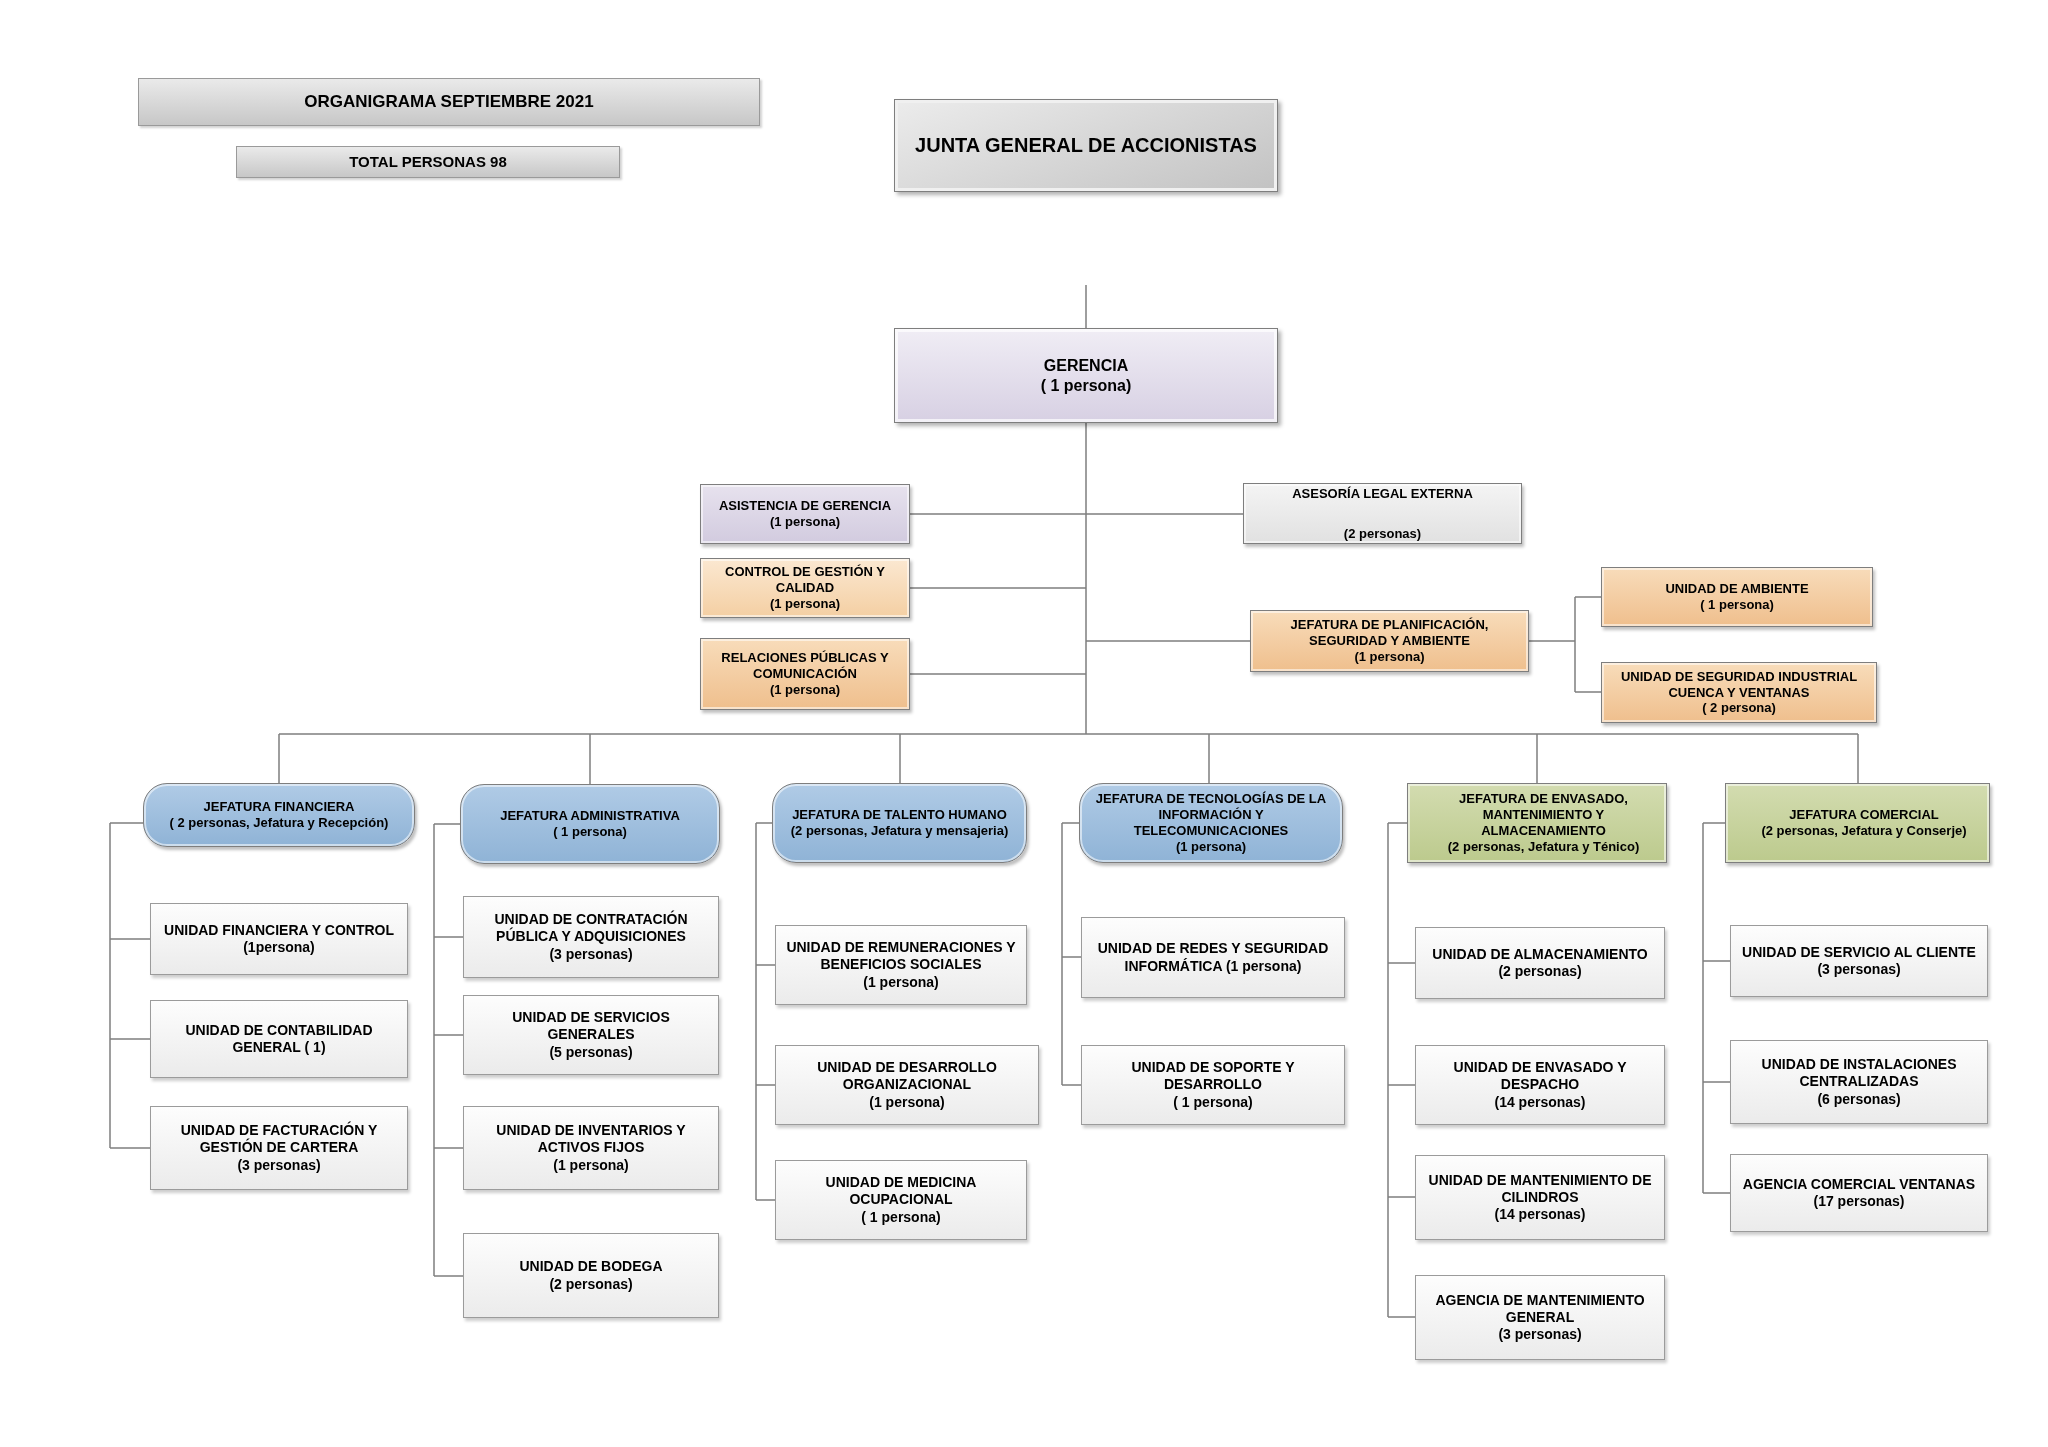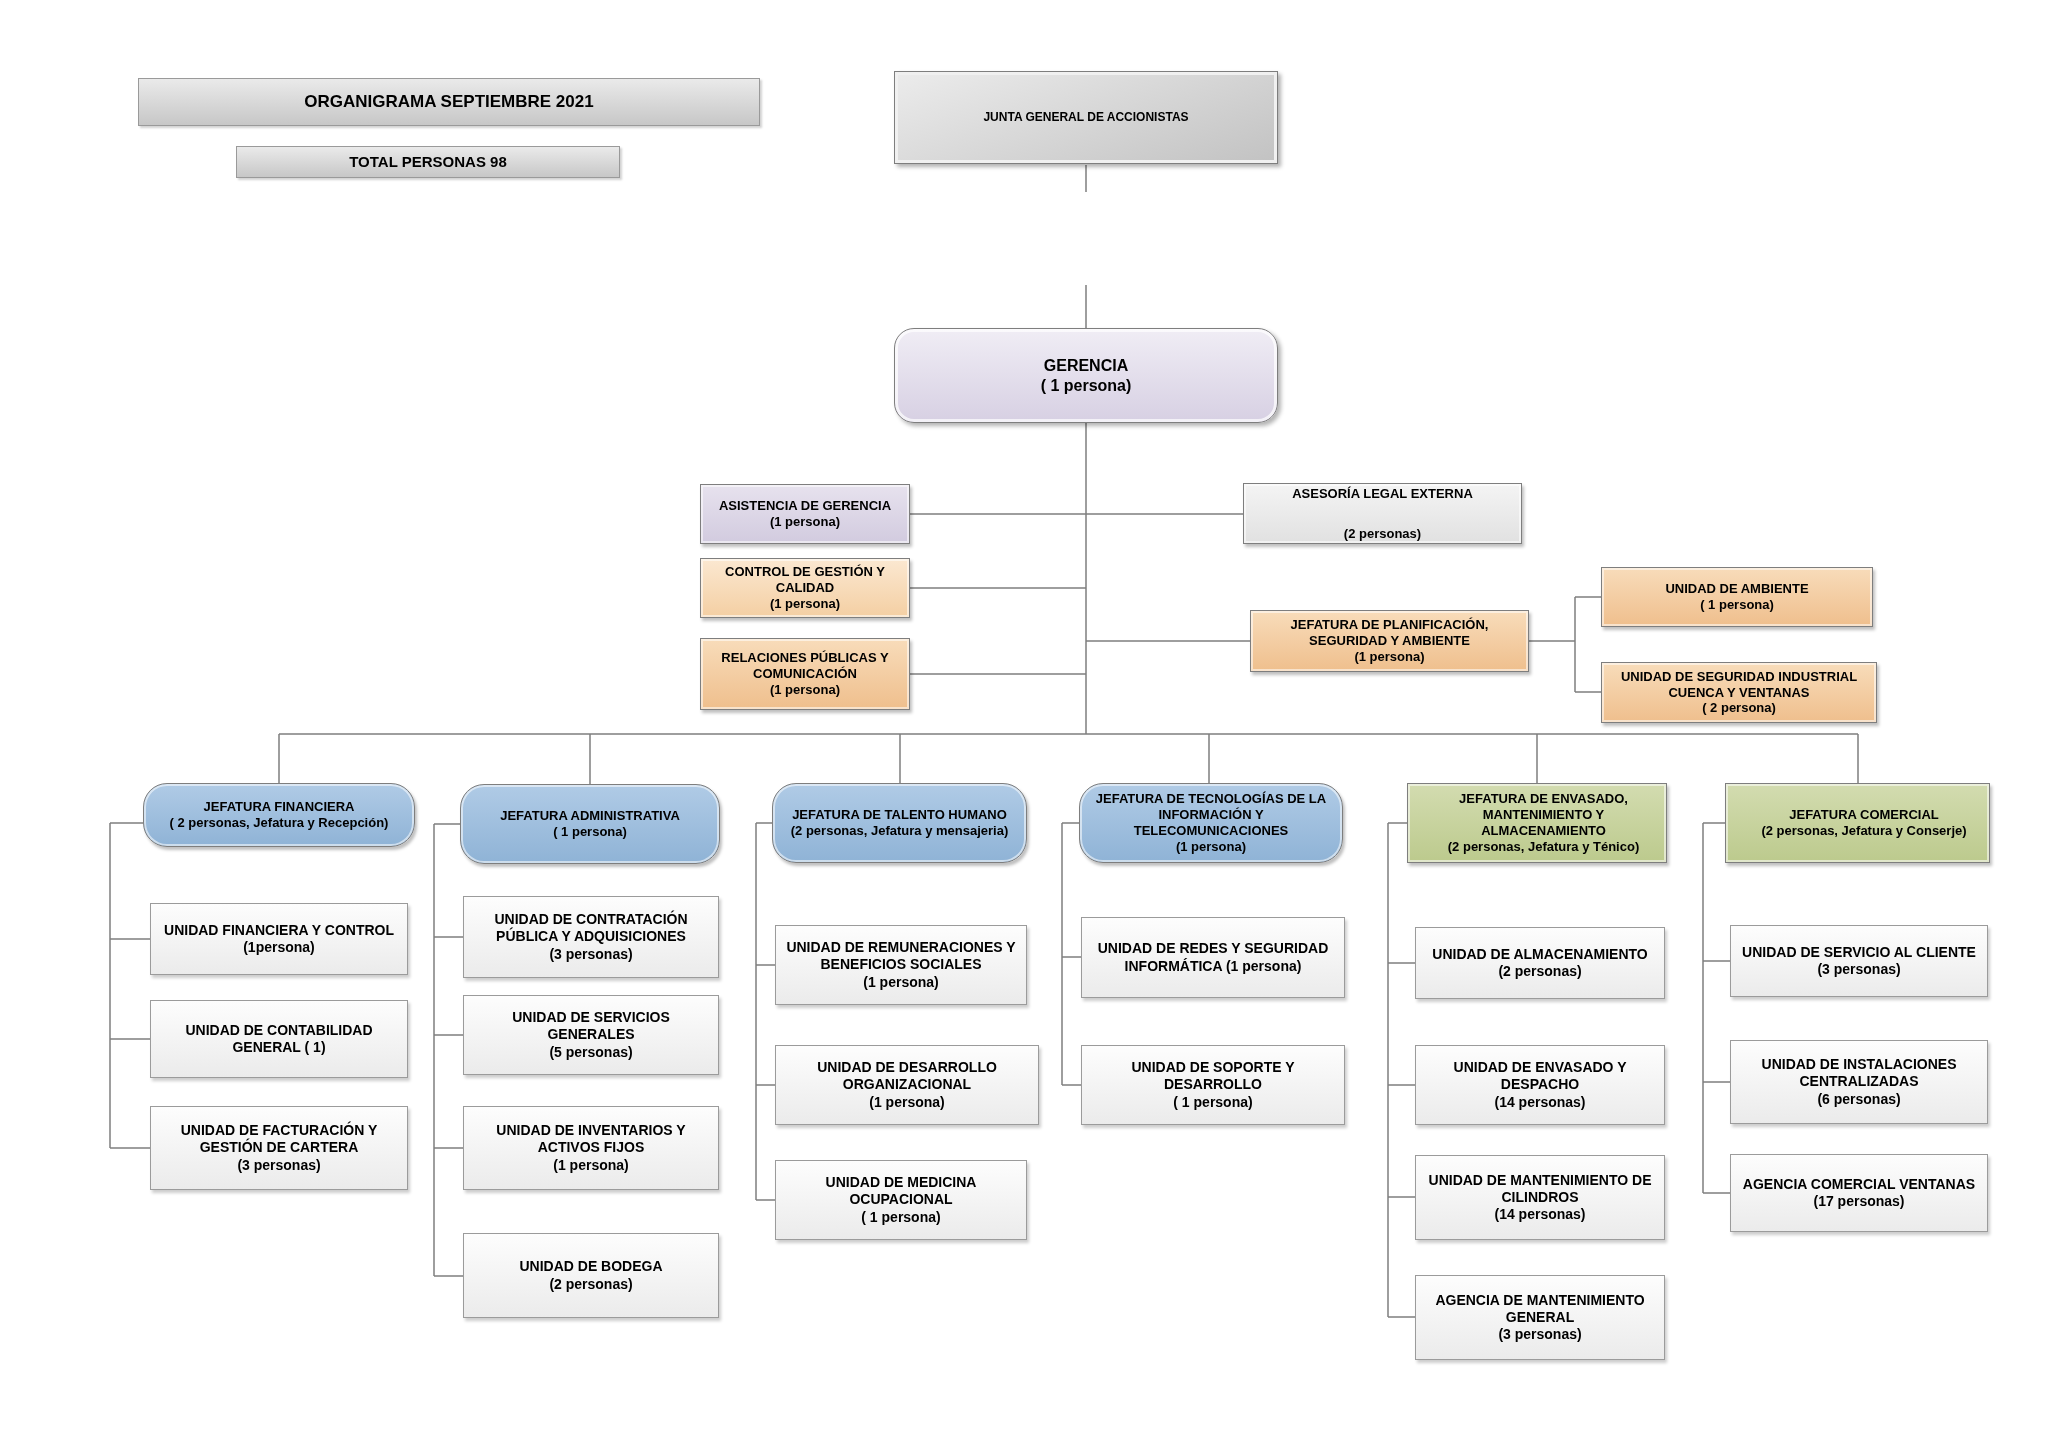--- a/index.html
+++ b/index.html
@@ -19,28 +19,28 @@
   .node .lbl,.node .cnt{display:block;width:100%;}
   .box-gray-flat{
     background:linear-gradient(180deg,#eaeaea,#c7c7c7);
     border-color:#9a9a9a;font-size:17px;
     box-shadow:2px 2px 2px rgba(0,0,0,.18);
     justify-content:center;
   }
   .box-total{font-size:15px;}
   .box-gray-big{
     background:linear-gradient(160deg,#ececec 0%,#d9d9d9 45%,#c2c2c2 100%);
-    font-size:12px;
+    font-size:20px;
     box-shadow:inset 0 0 0 3px #f0f0f0, 3px 3px 4px rgba(0,0,0,.3);
+    margin-top:28px;
   }
   .box-lavender-big{
     background:linear-gradient(180deg,#f0edf5,#d7d0e3);
     font-size:16px;
     box-shadow:inset 0 0 0 3px rgba(255,255,255,.7), 3px 3px 4px rgba(0,0,0,.3);
-    border-radius:20px;
   }
   .box-lavender{background:linear-gradient(180deg,#e7e2ee,#d2cbdf);}
   .box-peach-light{background:linear-gradient(180deg,#fbe8d1,#f4cfa3);}
   .box-peach{background:linear-gradient(180deg,#f8dcba,#efbf8d);}
   .box-gray-light{background:linear-gradient(180deg,#f4f4f4,#e1e1e1);gap:24px;}
   .box-blue{background:linear-gradient(180deg,#b0cbe6,#8fb3d6);border-radius:24px;}
   .box-green{background:linear-gradient(180deg,#d3dcb0,#bcca8d);padding-left:19px;}
   .box-white{
     background:linear-gradient(180deg,#fdfdfd,#ebebeb);
     border-color:#9b9b9b;font-size:14px;

